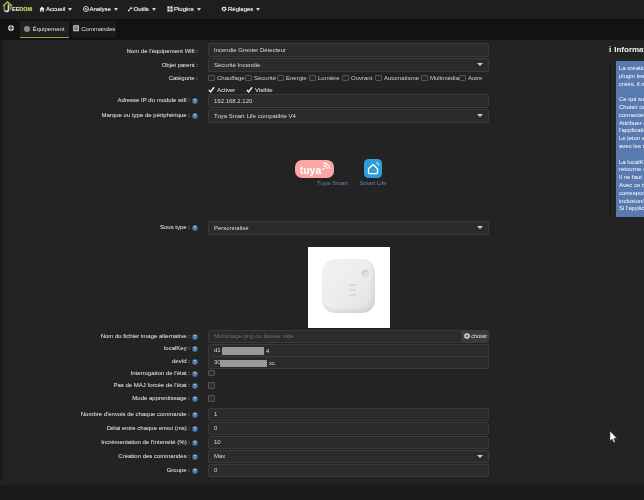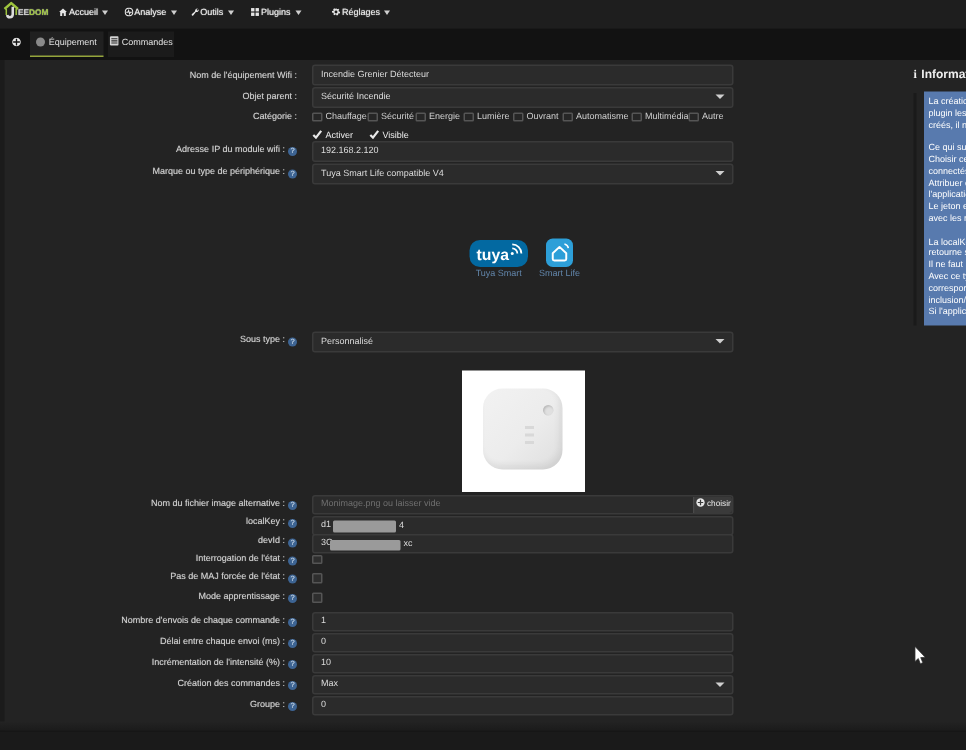--- a/index.html
+++ b/index.html
@@ -109,21 +109,21 @@
   <div class="chk" style="left:246px;top:85.5px"><svg width="7" height="7" viewBox="0 0 8 8" style="vertical-align:-1px;margin-right:2px">
         <path d="M1 4.6 L3 6.6 L7 1.4" fill="none" stroke="#e8e8e8" stroke-width="1.7"></path>
       </svg>Visible</div>
 
   <div class="lbl" style="left:0;top:97px;width:198px">Adresse IP du module wifi :<span class="q">?</span></div>
   <div class="inp" style="top:94px;height:14px;line-height:13px">192.168.2.120</div>
 
   <div class="lbl" style="left:0;top:111.5px;width:198px">Marque ou type de périphérique :<span class="q">?</span></div>
   <div class="inp sel" style="top:108.5px;height:14px;line-height:13px">Tuya Smart Life compatible V4<span class="car"></span></div>
 
-  <div style="position:absolute;left:313px;top:160px;width:39px;height:18px;background:#0369a1;border-radius:7px;">
+  <div style="position:absolute;left:295px;top:160px;width:39px;height:18px;background:#fca5a5;border-radius:7px;">
     <svg width="39" height="18" viewBox="0 0 39 18">
       <text x="15.5" y="13.5" font-size="10.5" font-weight="bold" fill="#fff" text-anchor="middle" font-family="Liberation Sans">tuya</text>
       <circle cx="28.5" cy="9" r="1" fill="#fff"></circle>
       <path d="M28.5 5.6 A3.4 3.4 0 0 1 31.9 9" fill="none" stroke="#fff" stroke-width="1.2"></path>
       <path d="M28.5 2.9 A6.1 6.1 0 0 1 34.6 9" fill="none" stroke="#fff" stroke-width="1.2"></path>
     </svg>
   </div>
   <div style="position:absolute;left:313px;top:180px;width:39px;text-align:center;color:#6286ab;font-size:6px;">Tuya Smart</div>
   <div style="position:absolute;left:364px;top:159px;width:18px;height:19px;background:#2d9fd8;border-radius:4.5px;">
     <svg width="18" height="19" viewBox="0 0 18 19">

